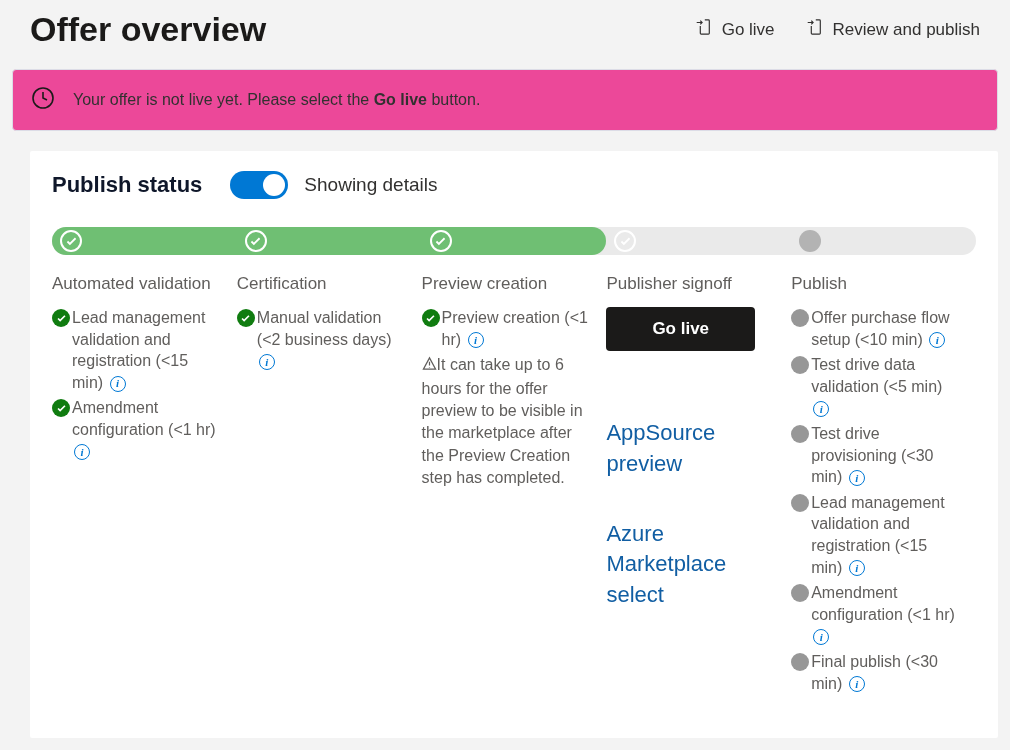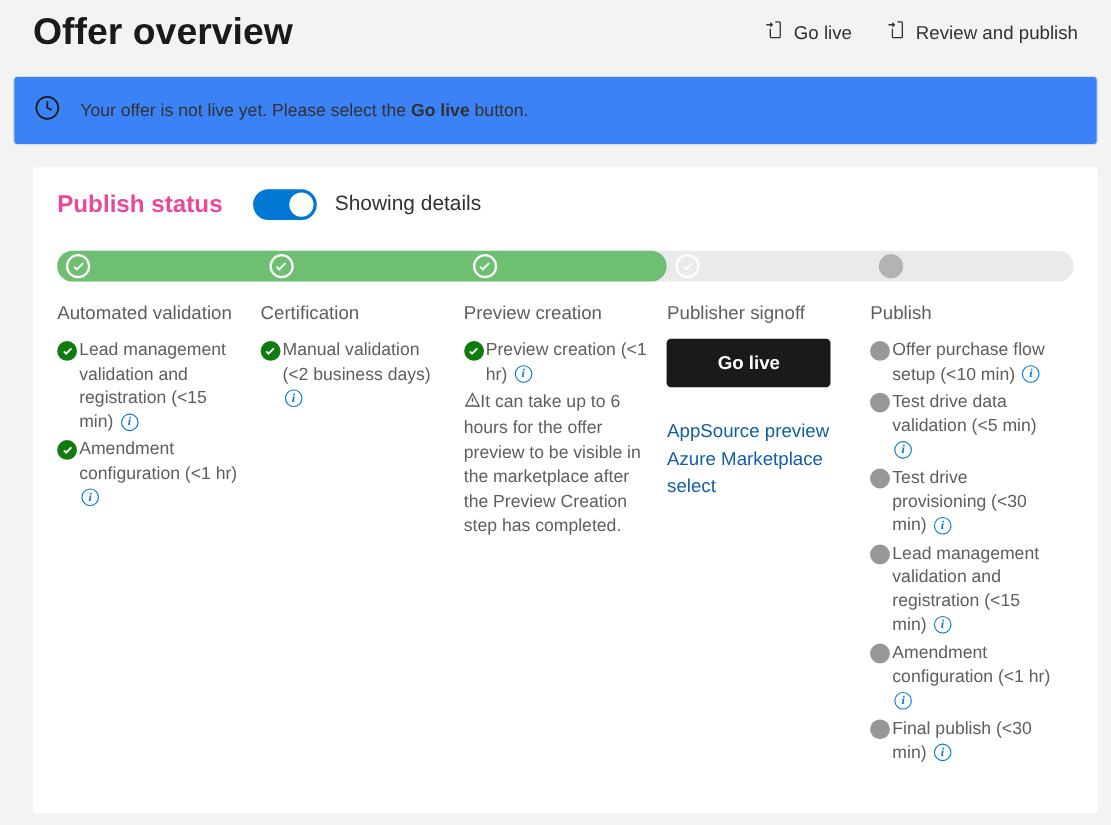--- a/index.html
+++ b/index.html
@@ -31,21 +31,21 @@
   .header-action {
     display: flex;
     align-items: center;
     gap: 10px;
     cursor: pointer;
     font-size: 17px;
     color: #323130;
   }
   .header-action svg { width: 18px; height: 18px; }
   .banner {
-    background: #3b82f6;
+    background: #ec4899;
     border: 1px solid #dcdce6;
     border-radius: 4px;
     margin: 0 12px;
     padding: 16px 18px;
     display: flex;
     align-items: center;
     gap: 18px;
     font-size: 16px;
   }
   .banner svg { width: 24px; height: 24px; flex-shrink: 0; }
@@ -59,21 +59,21 @@
   .card-head {
     display: flex;
     align-items: center;
     gap: 28px;
     margin-bottom: 28px;
   }
   .card-head h2 {
     font-size: 22px;
     font-weight: 700;
     margin: 0;
-    color: #ec4899;
+    color: #0f172a;
   }
   .toggle {
     display: inline-flex;
     align-items: center;
     gap: 16px;
     text-align: right;
   }
   .toggle-track {
     width: 58px;
     height: 28px;
@@ -218,25 +218,26 @@
     font-weight: 600;
     border: none;
     border-radius: 4px;
     padding: 12px 46px;
     cursor: pointer;
     margin-bottom: 28px;
   }
   .preview-link {
     display: block;
     color: #115ea3;
-    font-size: 17px;
+    font-size: 22px;
     text-decoration: none;
     margin-bottom: 2px;
     cursor: pointer;
     line-height: 1.4;
+    margin-top: 39px;
   }
   .steps-block { margin-top: 2px; }
 </style>
 </head>
 <body>
 
 <div class="header">
   <h1 class="page-title">Offer overview</h1>
   <div class="header-actions">
     <div class="header-action">

